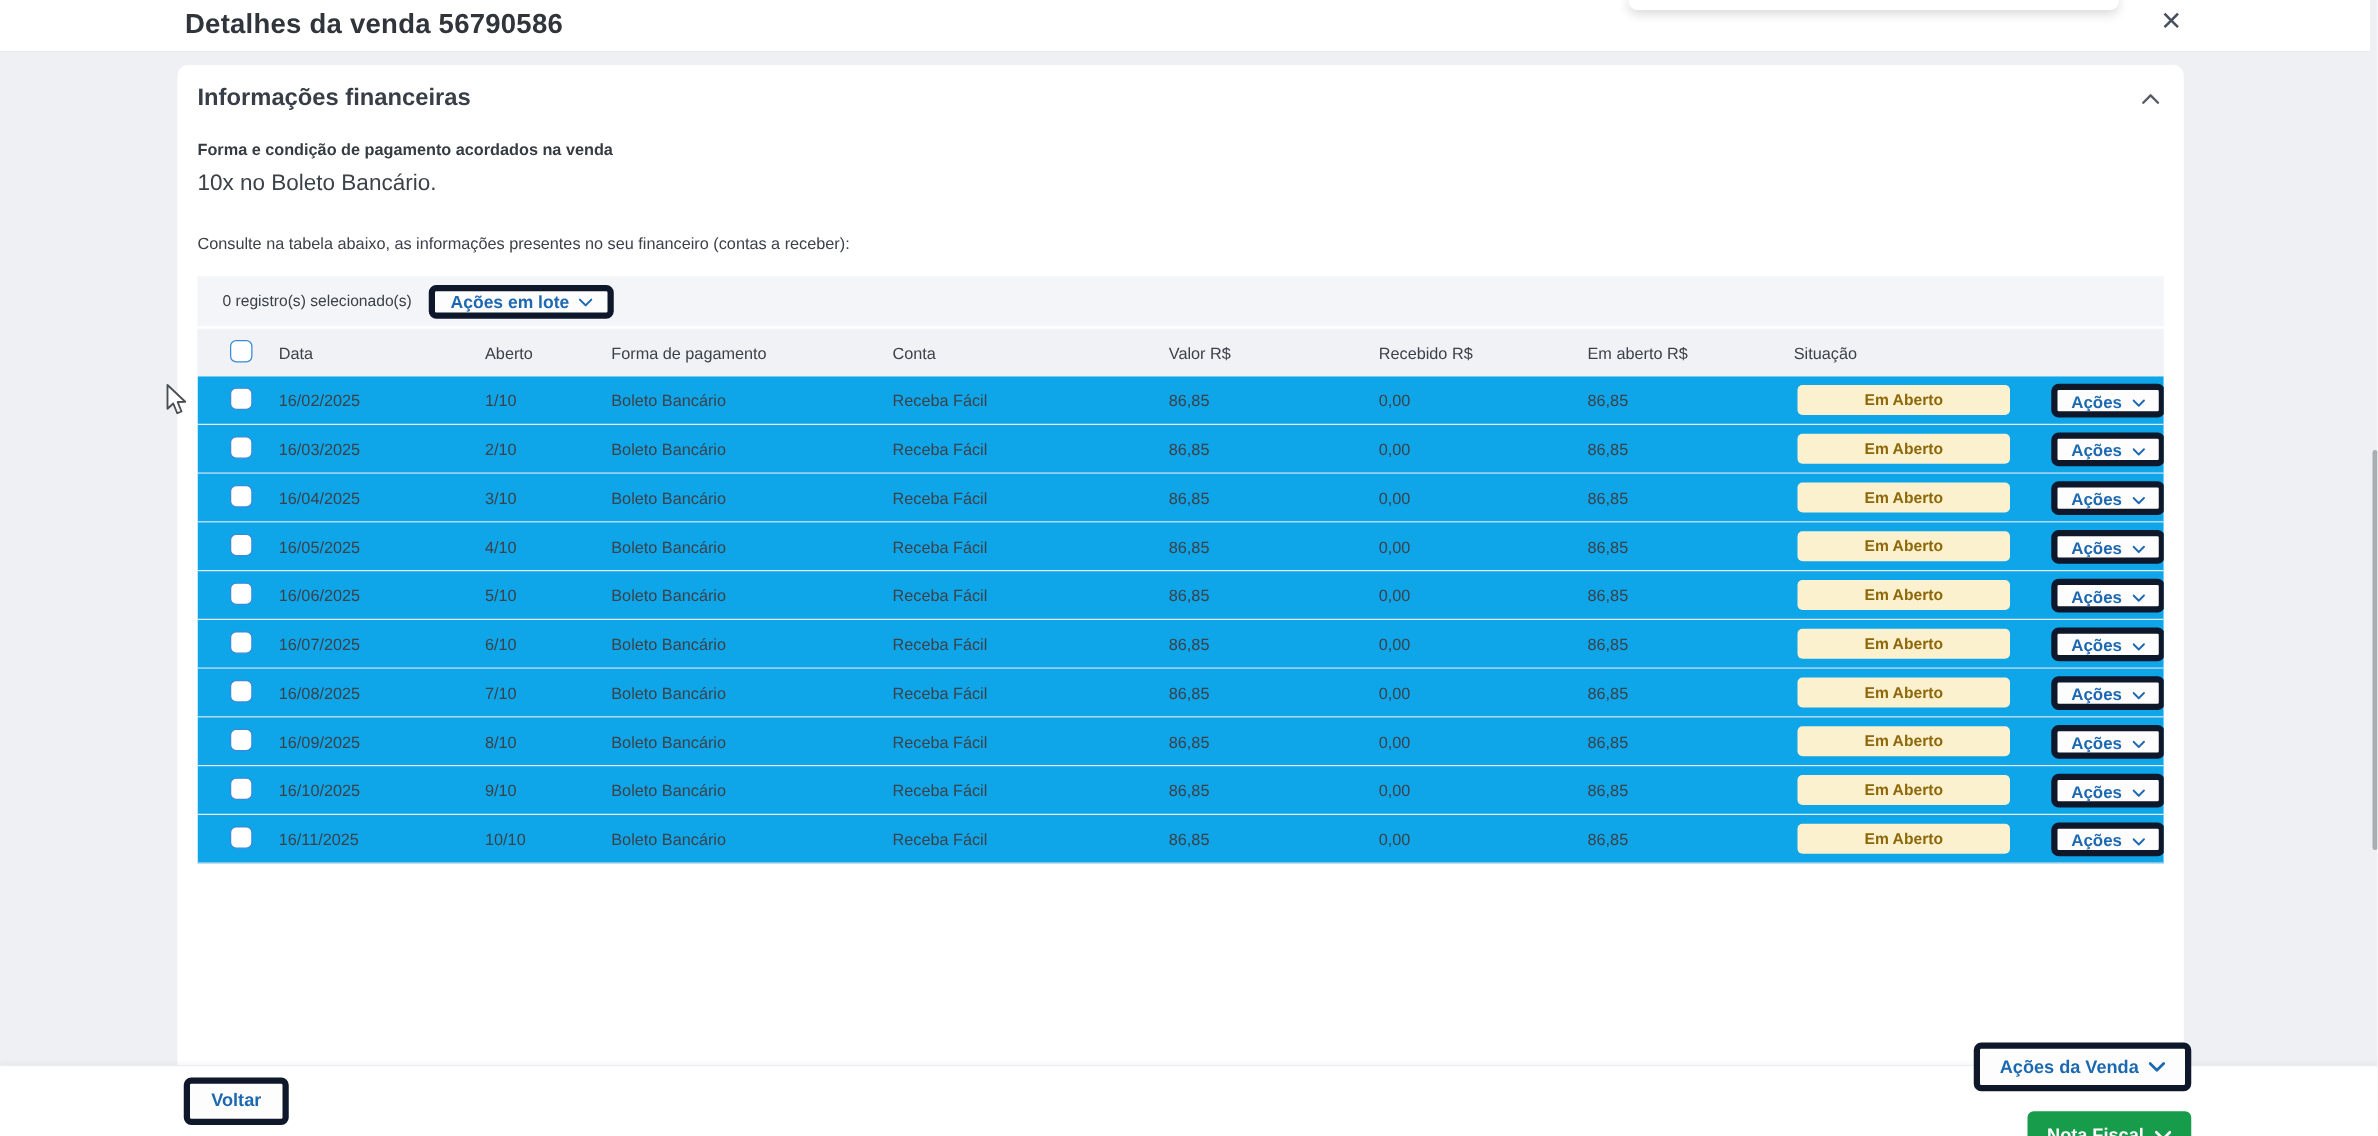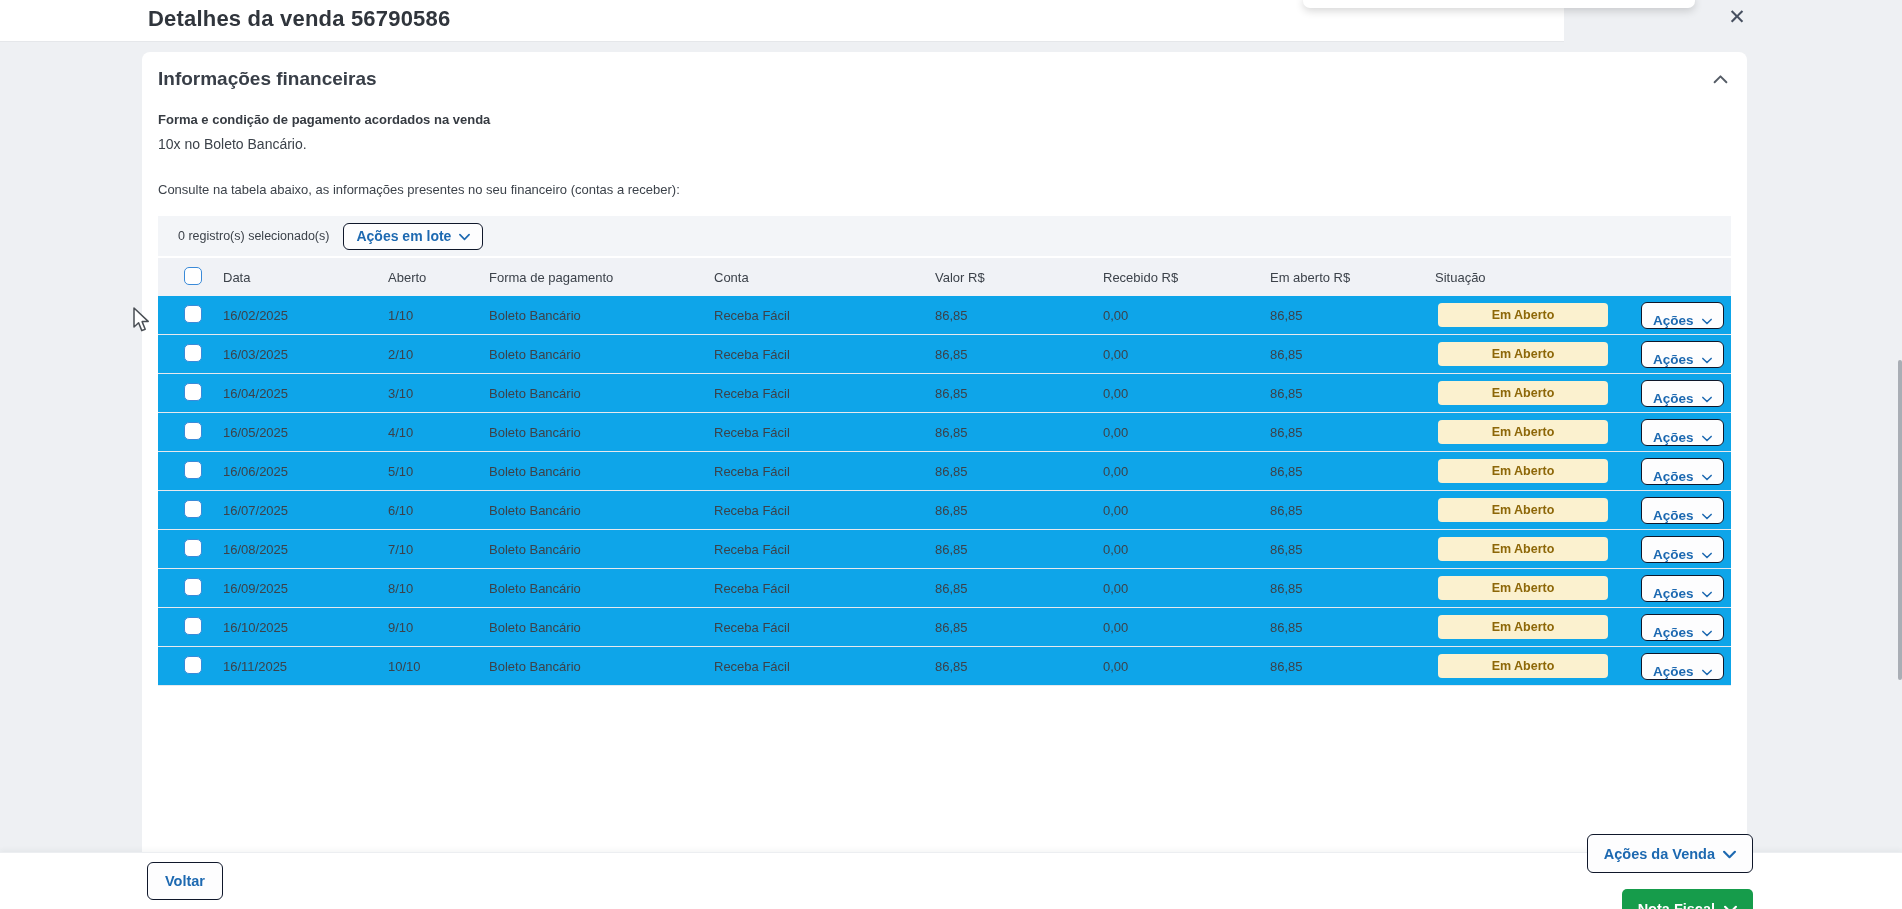--- a/index.html
+++ b/index.html
@@ -6,21 +6,21 @@
   html,body { width:1902px; height:909px; overflow:hidden; }
   body {
     font-family:"Liberation Sans", sans-serif;
     background:#eef0f3;
     color:#3c424a;
     position:relative;
   }
 
   
   .top-header {
-    position:absolute; left:0; top:0; width:1564px; height:42px;
+    position:absolute; left:0; top:0; width:1896px; height:42px;
     background:#ffffff; border-bottom:1px solid #e5e7ea; z-index:20;
   }
   .page-title {
     position:absolute; left:148px; top:6px;
     font-size:22px; font-weight:700; color:#30353c; letter-spacing:.2px;
   }
   .close-btn {
     position:absolute; left:1722px; top:2px; width:30px; height:30px;
     display:flex; align-items:center; justify-content:center;
     font-size:21px; color:#475060; cursor:pointer; background:none; border:none;
@@ -36,32 +36,32 @@
   .card {
     position:absolute; left:142px; top:52px; width:1605px; height:857px;
     background:#ffffff; border-radius:8px 8px 0 0; padding:14px 16px 12px 16px;
     z-index:5;
   }
   .section-header { display:flex; justify-content:space-between; align-items:center; height:26px; }
   .section-title { font-size:19px; font-weight:600; color:#383e47; }
   .collapse-icon { color:#555c66; width:22px; height:22px; display:flex; align-items:center; justify-content:center; cursor:pointer; }
 
   .pay-label { margin-top:20px; font-size:13px; font-weight:700; color:#363b42; }
-  .pay-value { margin-top:9px; font-size:14px; color:#3c424a; }
+  .pay-value { margin-top:9px; font-size:18px; color:#3c424a; }
   .table-hint { margin-top:30px; font-size:13px; color:#3c424a; }
 
   
   .toolbar {
     margin-top:19px; height:40px; background:#f3f5f8;
     display:flex; align-items:center; padding:0 0 0 20px; gap:14px;
   }
   .selected-count { font-size:12.5px; color:#3c424a; }
   .btn-outline {
     display:inline-flex; align-items:center; gap:8px;
-    background:#fdfdfe; border:1px solid #0f172a; border-radius:6px;
+    background:#fdfdfe; border:5px solid #0f172a; border-radius:6px;
     color:#1d69b1; font-weight:600; cursor:pointer;
     font-family:"Liberation Sans", sans-serif;
   }
   .batch-btn { height:27px; padding:0 12px; font-size:14px; }
 
   
   .grid-row {
     display:grid;
     grid-template-columns:52px 165px 101px 225px 221px 168px 167px 165px 196px 1fr;
     align-items:center; width:1573px;

